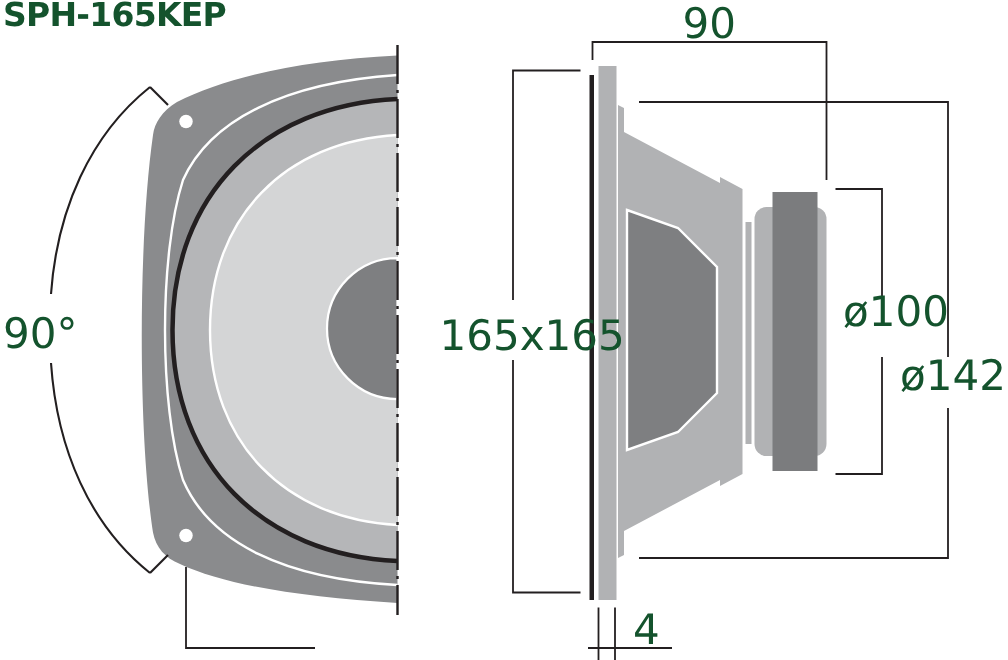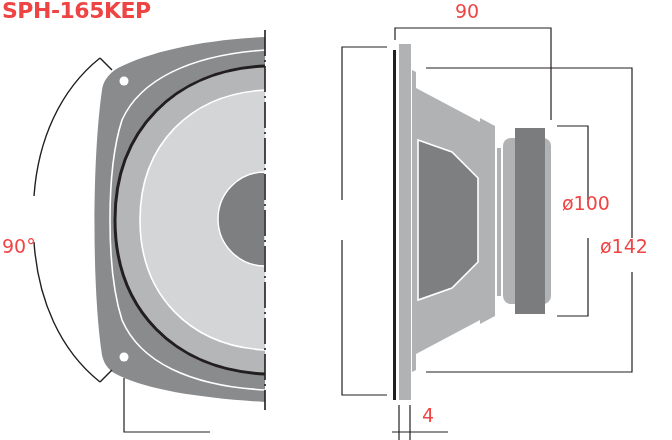--- a/index.html
+++ b/index.html
@@ -1,20 +1,20 @@
 <!DOCTYPE html>
 <html><head>
 <meta charset="utf-8">
 <style>
   html,body{margin:0;padding:0;background:#ffffff;}
   body{width:672px;height:440px;position:relative;overflow:hidden;font-family:"DejaVu Sans","Liberation Sans",sans-serif;color:#231f20;}
   #stage{position:absolute;left:0;top:0;width:672px;height:440px;}
-  .lbl{position:absolute;white-space:nowrap;line-height:1;color:#ef4444;}
+  .lbl{position:absolute;white-space:nowrap;line-height:1;color:#14532d;}
   .title{left:2px;top:0px;font-weight:bold;font-size:22px;letter-spacing:-0.5px;}
-  .dim{font-size:19px;}
+  .dim{font-size:28px;}
 </style>
 </head>
 <body>
 
 <div id="stage">
   <svg width="672" height="440" viewBox="0 0 672 440" xmlns="http://www.w3.org/2000/svg">
 
     <g>
 
       <path d="M265,37 C200,40 150,52 118,68 C108,74 103,82 102,90 C92,160 92,290 102,355 C104,365 110,372 120,376 C150,390 200,398 265,402 Z" fill="#8a8b8d"></path>
@@ -68,18 +68,19 @@
       <path d="M557,126 L588,126 L588,200" fill="none" stroke="#231f20" stroke-width="1.2"></path>
       <path d="M588,238 L588,316 L557,316" fill="none" stroke="#231f20" stroke-width="1.2"></path>
 
       <line x1="399" y1="405" x2="399" y2="440" stroke="#231f20" stroke-width="1.2"></line>
       <line x1="410" y1="405" x2="410" y2="440" stroke="#231f20" stroke-width="1.2"></line>
       <line x1="392" y1="432" x2="448" y2="432" stroke="#231f20" stroke-width="1.2"></line>
     </g>
   </svg>
 
   <div class="lbl title">SPH-165KEP</div>
-  <div class="lbl dim" style="left:2px;top:209px;margin-top:28px;">90°</div>
+  <div class="lbl dim" style="left:2px;top:209px;">90°</div>
   <div class="lbl dim" style="left:455px;top:2px;">90</div>
+  <div class="lbl dim" style="left:293px;top:210px;">165x165</div>
   <div class="lbl dim" style="left:562px;top:194px;">ø100</div>
   <div class="lbl dim" style="left:600px;top:237px;">ø142</div>
   <div class="lbl dim" style="left:422px;top:406px;">4</div>
 </div>
 
 </body></html>

